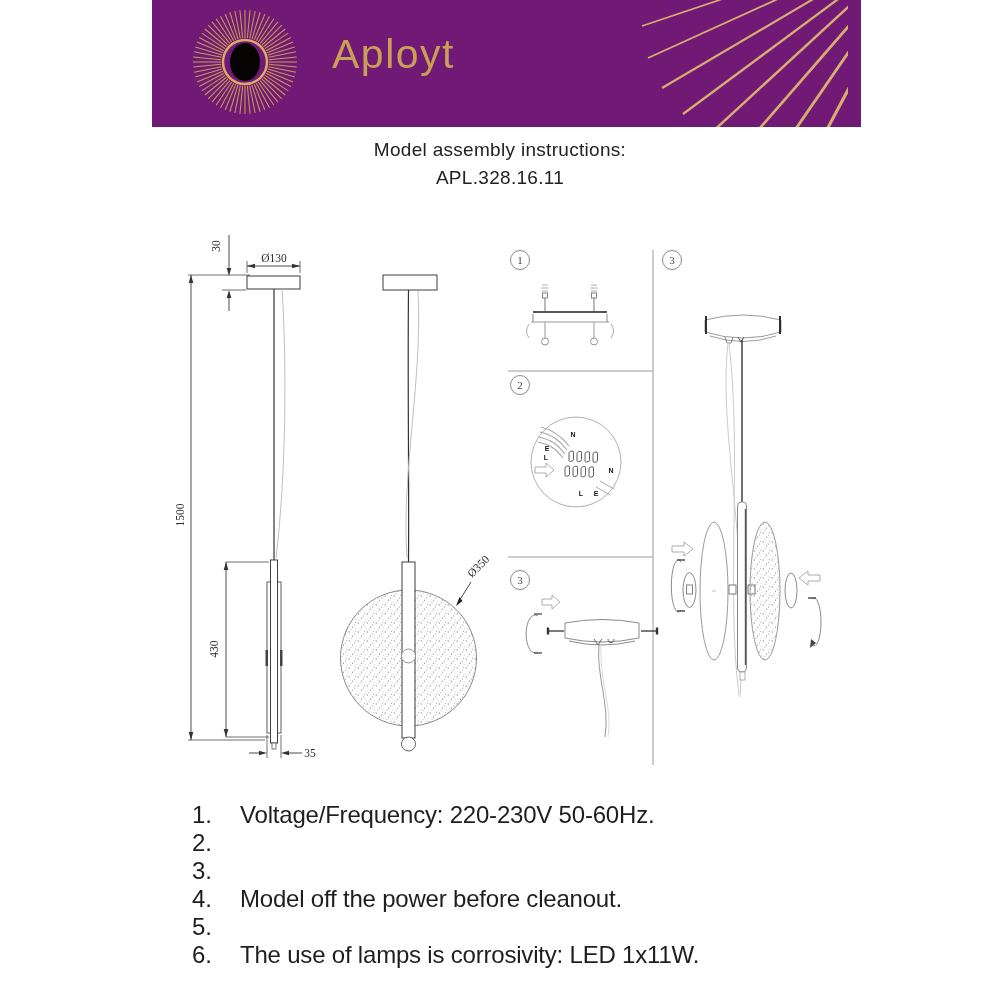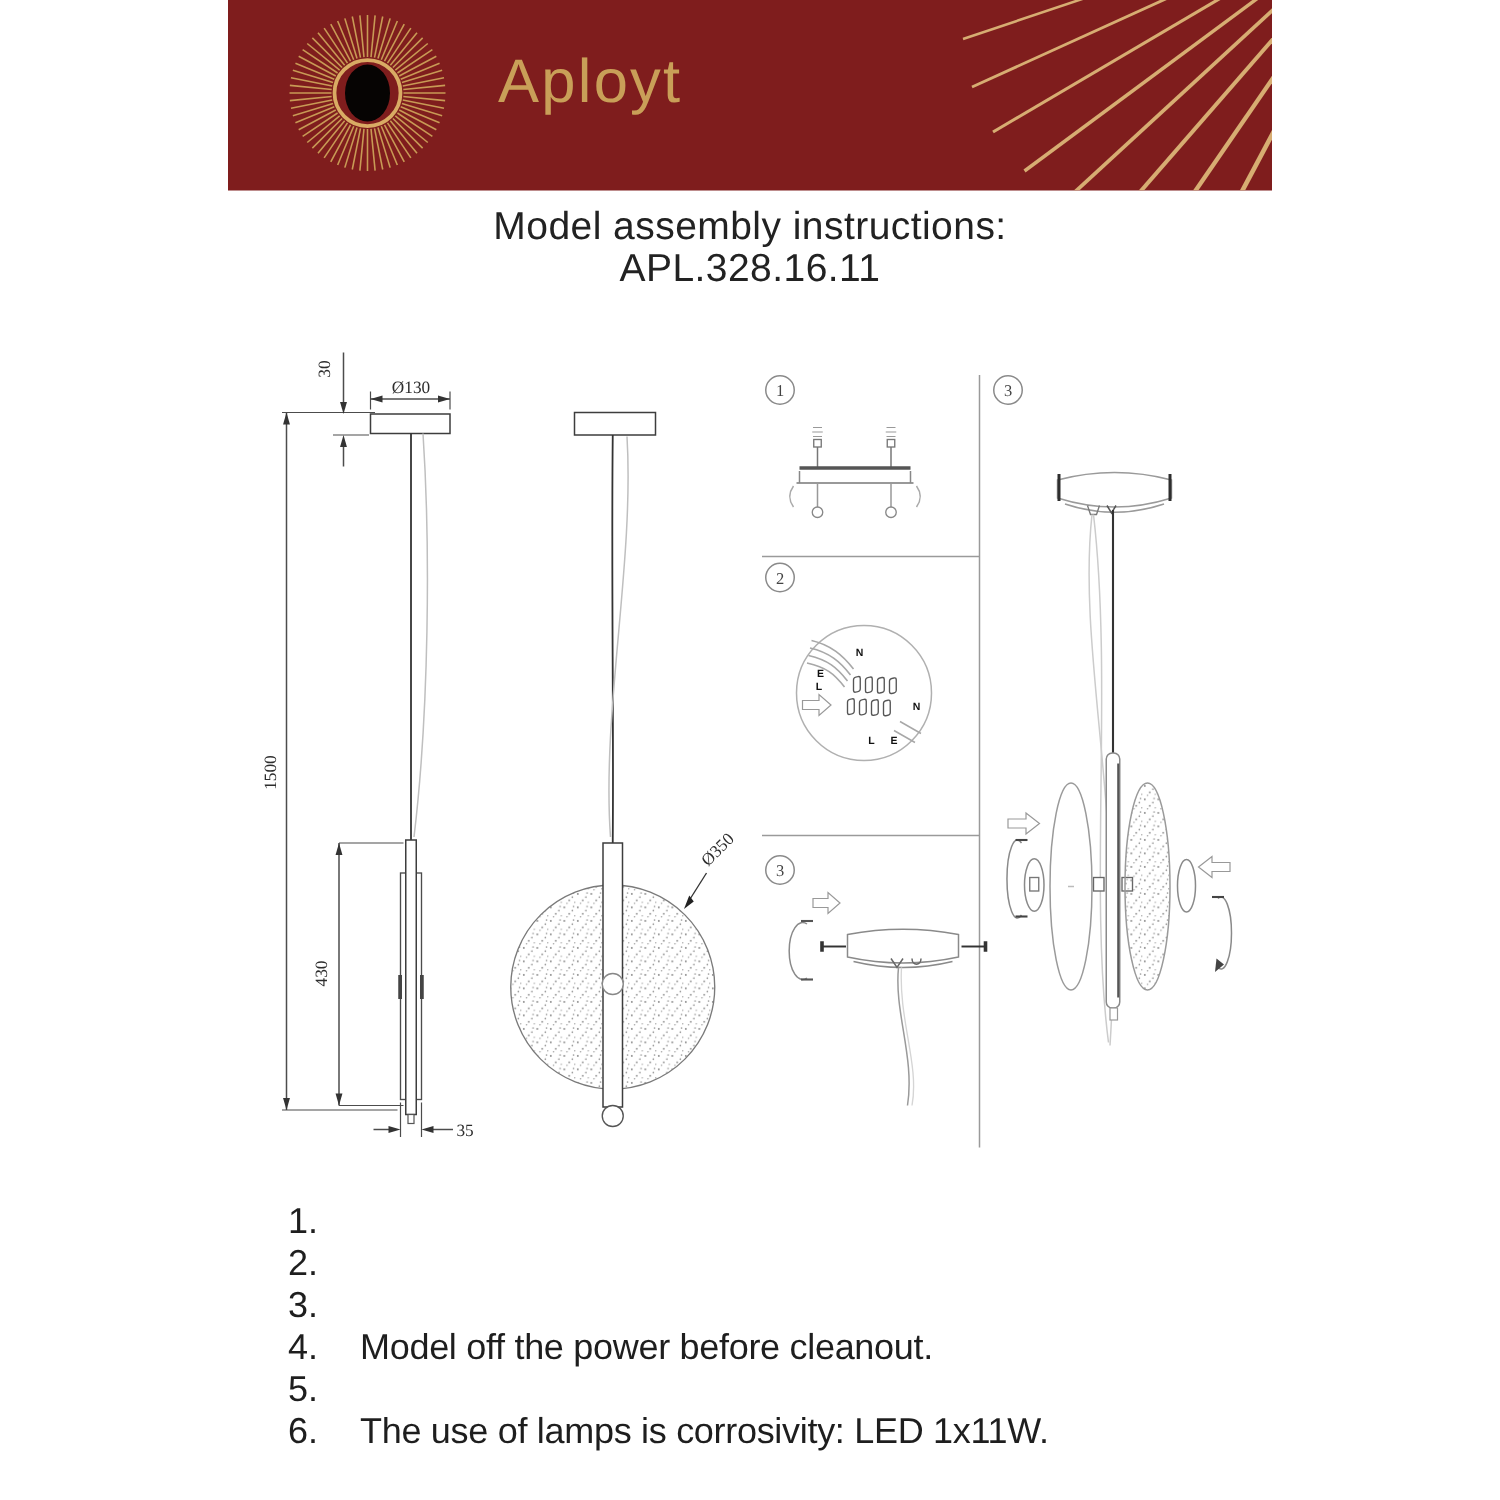--- a/index.html
+++ b/index.html
@@ -1,23 +1,23 @@
 <!DOCTYPE html>
 <html><head>
 <meta charset="utf-8">
 <style>
   html,body{margin:0;padding:0;background:#fff;}
   .page{position:relative;width:1000px;height:1000px;background:#ffffff;overflow:hidden;
         font-family:"Liberation Sans",sans-serif;}
-  .banner{position:absolute;left:152px;top:0;width:696px;height:127px;background:#7f1d1d;overflow:hidden;}
+  .banner{position:absolute;left:152px;top:0;width:696px;height:127px;background:#701a75;overflow:hidden;padding-left:13px;}
   .banner svg{position:absolute;left:0;top:0;}
   .brand{position:absolute;left:180px;top:30px;font-size:41px;line-height:1.2;color:#c99f58;
          letter-spacing:1.5px;font-weight:400;}
   .title-block{position:absolute;left:150px;top:136px;width:700px;text-align:center;color:#222;}
-  .title-line{font-size:26px;line-height:28px;font-weight:400;letter-spacing:.3px;}
+  .title-line{font-size:19px;line-height:28px;font-weight:400;letter-spacing:.3px;}
   .diagram{position:absolute;left:150px;top:225px;width:700px;height:565px;}
   .instructions{position:absolute;left:150px;top:801px;width:760px;}
   .instr-row{display:flex;align-items:flex-start;margin-left:42px;height:28px;}
   .instr-num{width:30px;font-size:24px;color:#1e1e1e;flex:0 0 30px;}
   .instr-text{margin-left:18px;font-size:24px;color:#1e1e1e;white-space:nowrap;letter-spacing:-0.2px;}
   text{font-family:"Liberation Serif",serif;fill:#2d2d2d;}
   .wlabel{font-family:"Liberation Sans",sans-serif;font-weight:bold;font-size:7px;fill:#111;}
   .dimtext{font-size:11.5px;}
   .badge{font-size:11px;fill:#444;}
 </style>
@@ -291,20 +291,21 @@
       <path d="M662,374 A7,24 0 1 1 662,420" stroke="#8a8a8a" stroke-width="1"></path>
       <line x1="658" y1="373" x2="666" y2="373" stroke="#444" stroke-width="1.4"></line>
       <polygon points="660,423 666,418 661,414" fill="#444" stroke="none"></polygon>
     </g>
     <text class="badge" x="522" y="39" text-anchor="middle">3</text>
   </svg>
 
   <div class="instructions">
     <div class="instr-row">
       <span class="instr-num">1.</span>
+      <span class="instr-text">Voltage/Frequency: 220-230V 50-60Hz.</span>
     </div>
     <div class="instr-row">
       <span class="instr-num">2.</span>
     </div>
     <div class="instr-row">
       <span class="instr-num">3.</span>
     </div>
     <div class="instr-row">
       <span class="instr-num">4.</span>
       <span class="instr-text">Model off the power before cleanout.</span>

